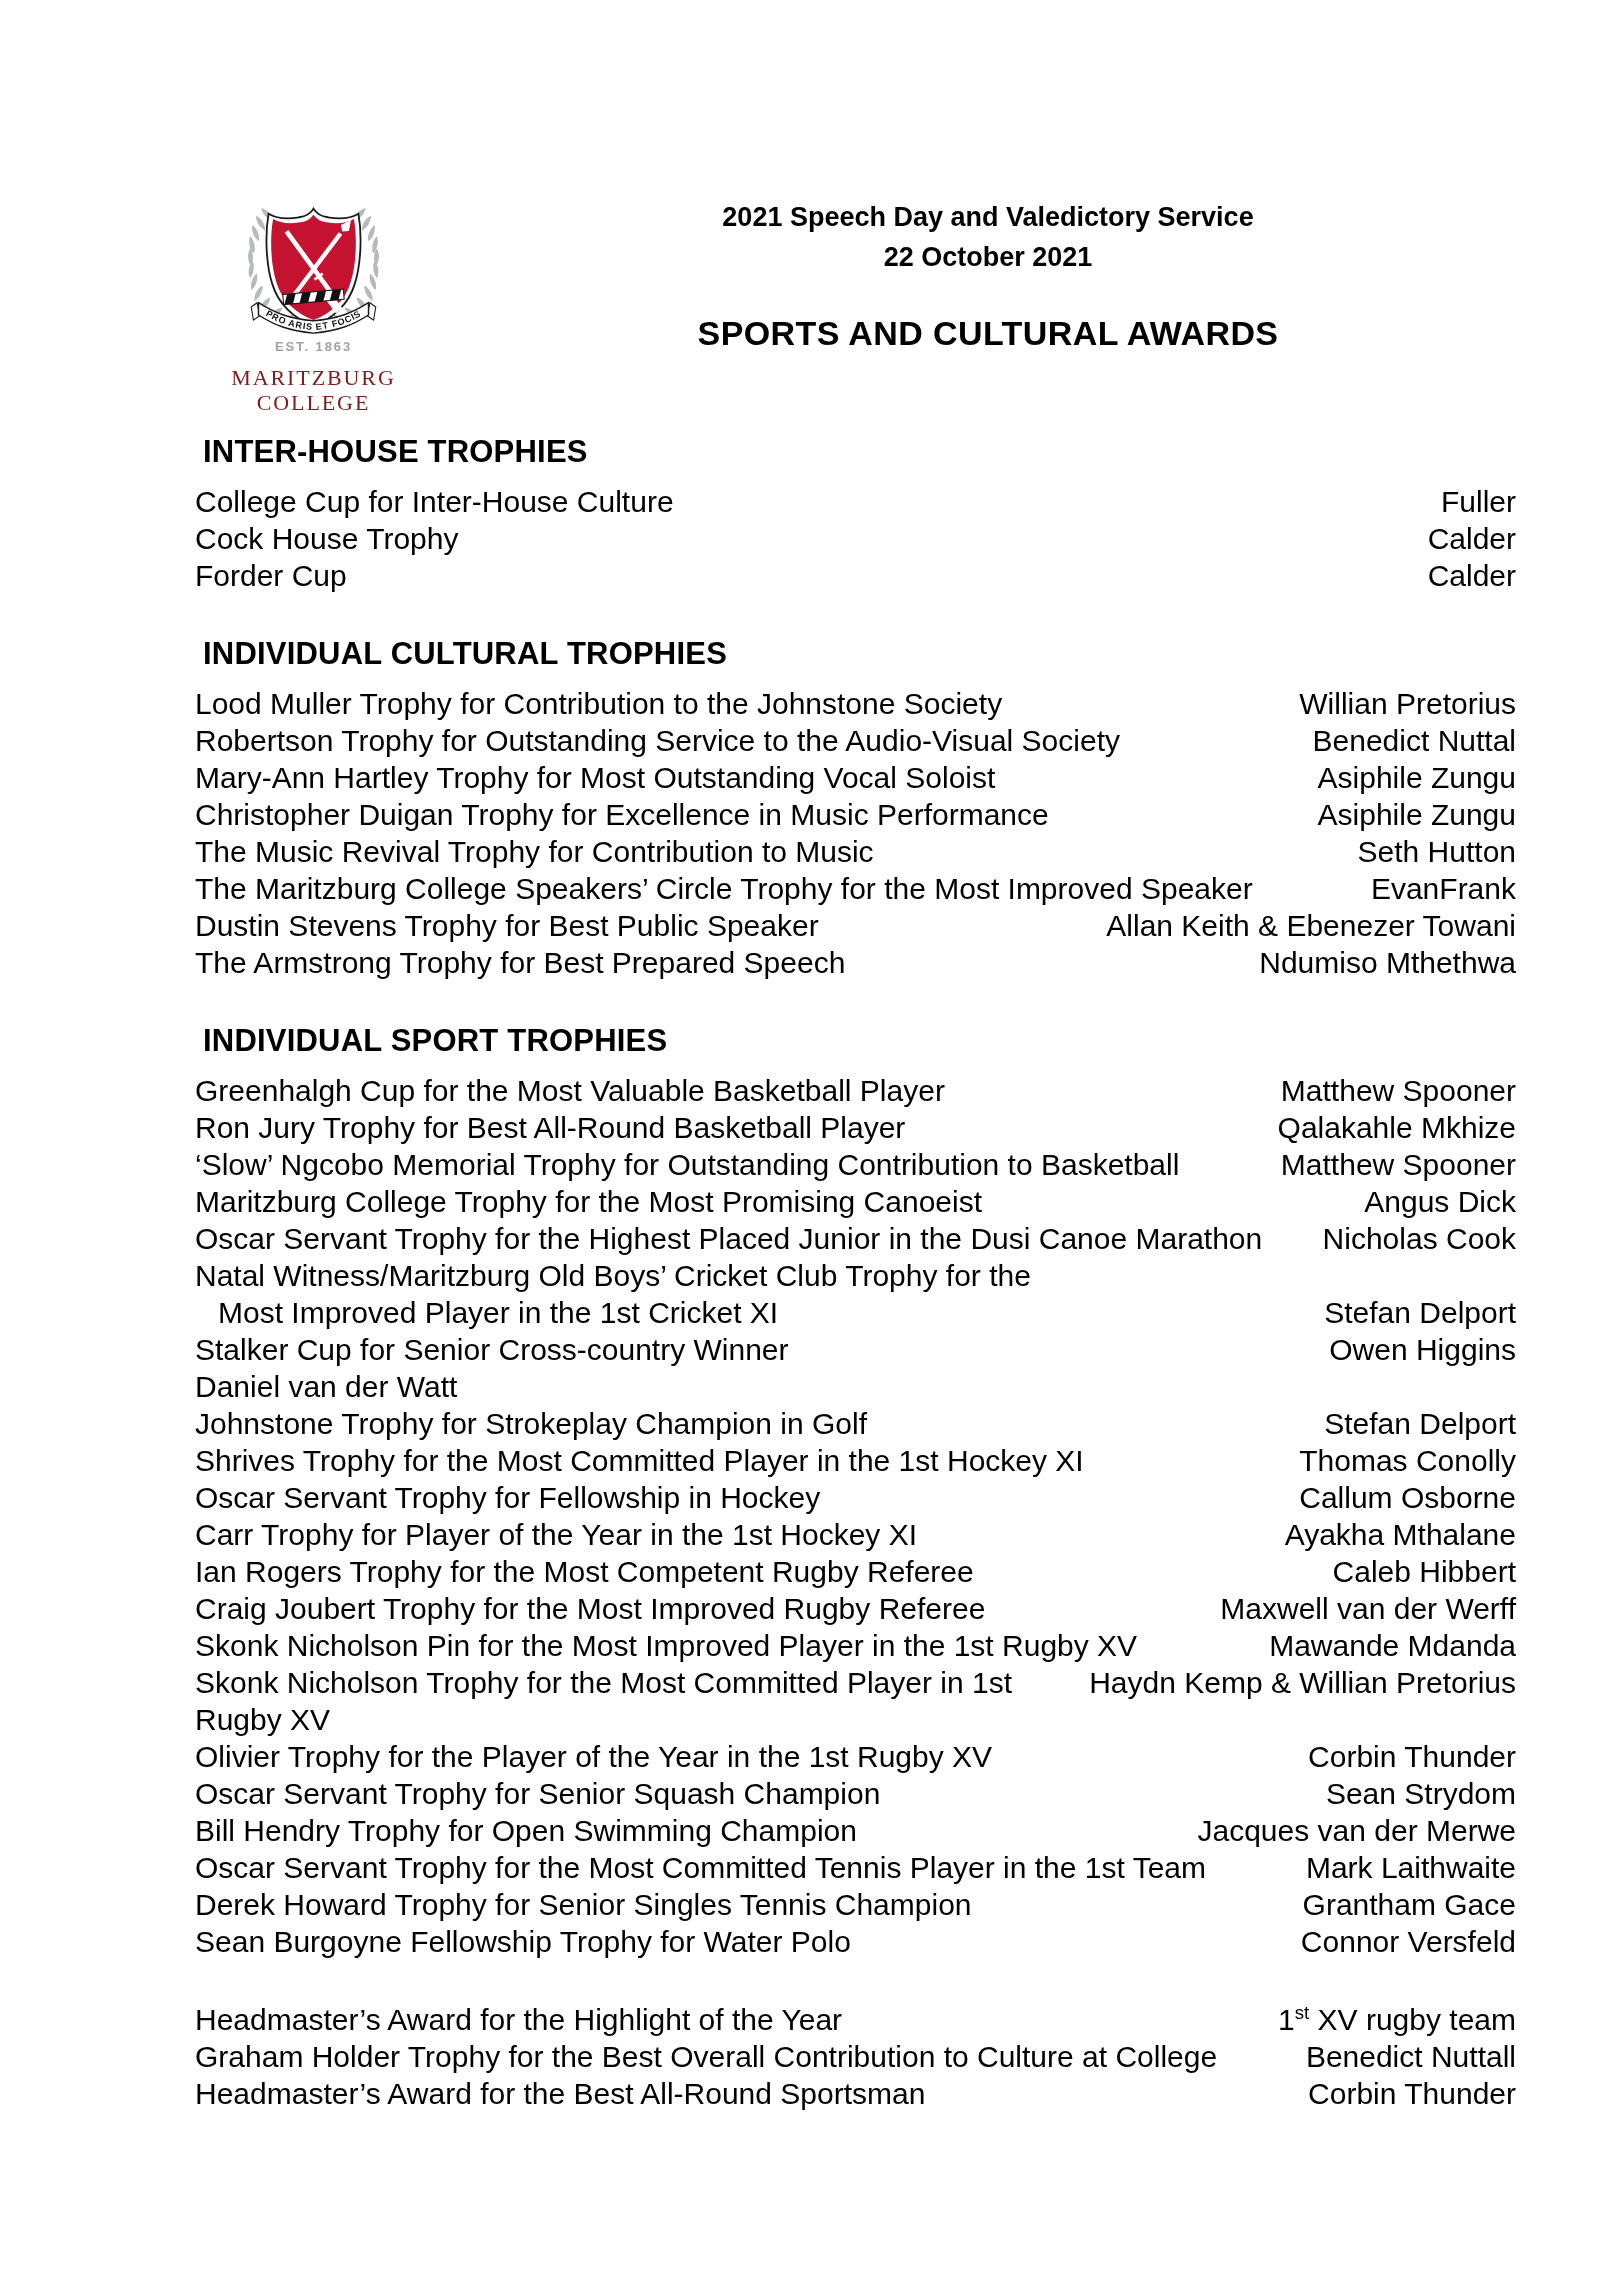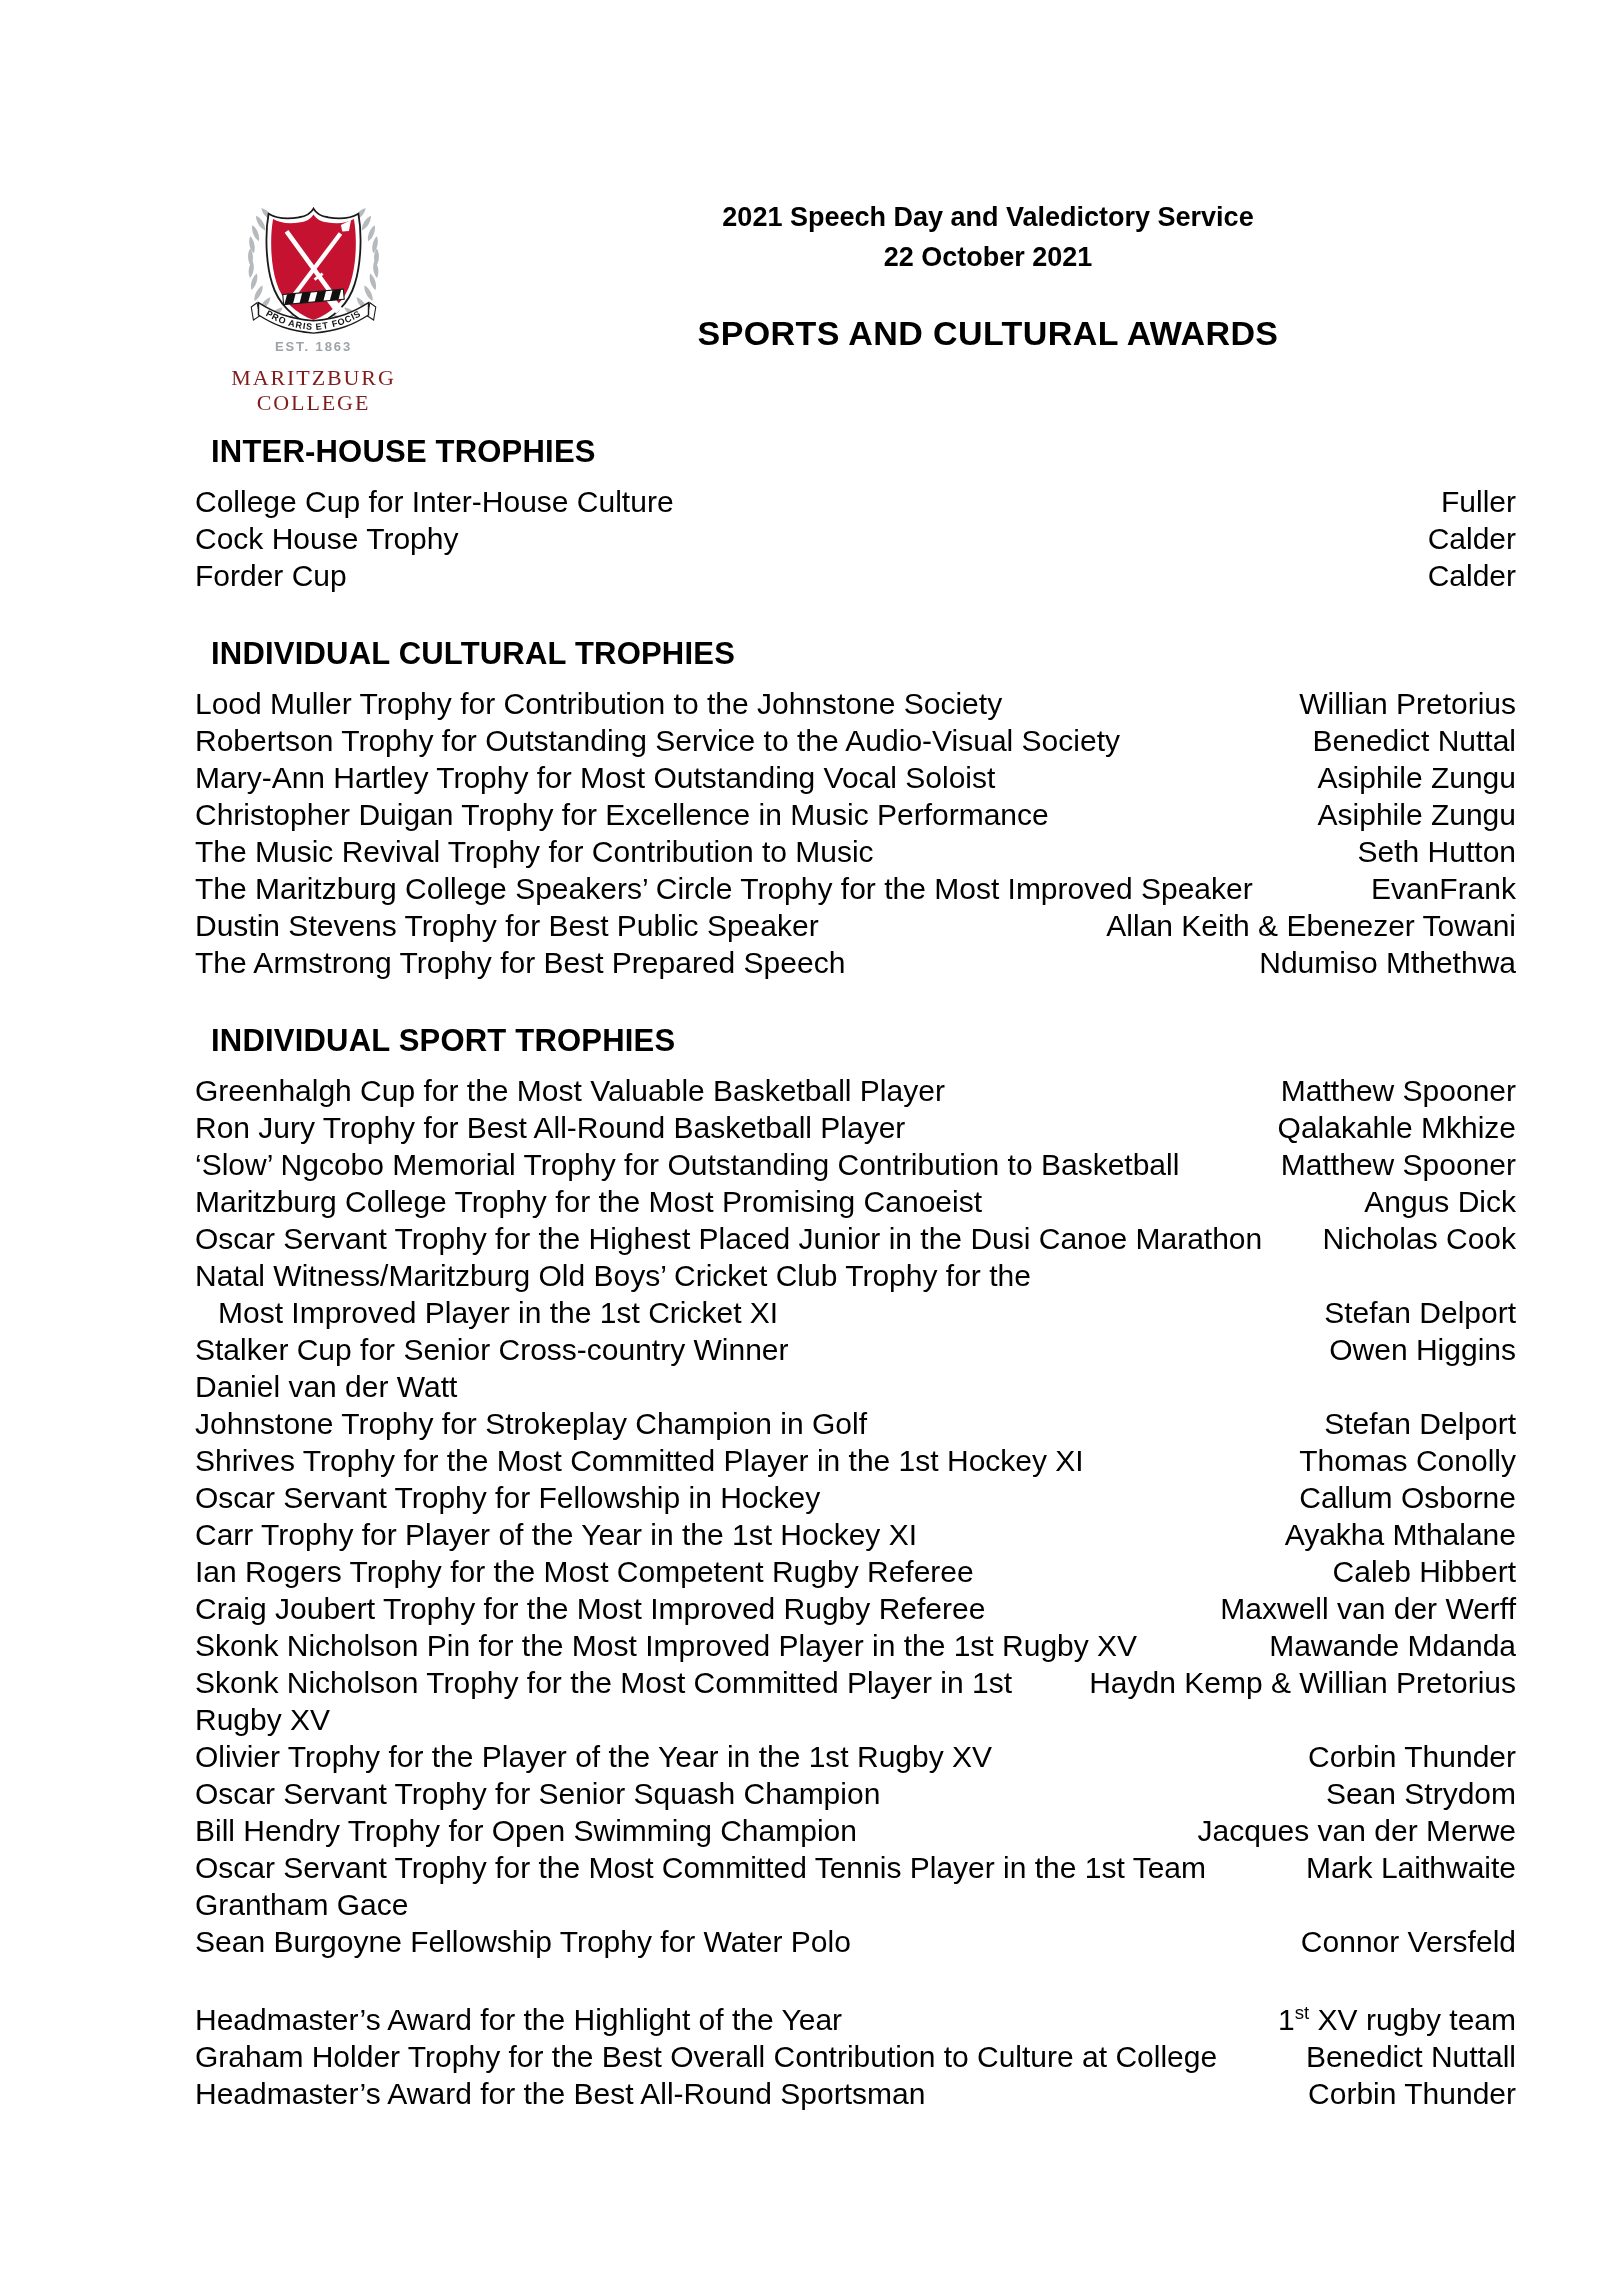--- a/index.html
+++ b/index.html
@@ -30,21 +30,21 @@
 
   .titles { position:absolute; left:397px; top:197px; width:1182px; text-align:center; }
   .title-line { font-size:27px; font-weight:bold; line-height:40px; }
   .subtitle { font-size:34px; font-weight:bold; line-height:38px; margin-top:37px; letter-spacing:0.4px; }
 
   
   main { position:absolute; top:433px; left:195px; width:1321px; }
   section + section { margin-top:41px; }
   .section-heading {
     font-size:31px; font-weight:bold; line-height:37px;
-    margin:0 0 13px 16px; letter-spacing:0.2px;
+    margin:0 0 13px 8px; letter-spacing:0.2px;
   }
   .award-row {
     display:flex; justify-content:space-between; align-items:baseline;
     font-size:30px; line-height:37px;
   }
   .award-row .trophy { text-align:left; }
   .award-row .winner { text-align:right; white-space:nowrap; }
   .award-row.indent .trophy { padding-left:23px; }
   .winner sup { font-size:62%; line-height:0; vertical-align:super;margin-top:24px; }
 </style>
@@ -265,20 +265,21 @@
         </div>
         <div class="award-row">
           <span class="trophy">Bill Hendry Trophy for Open Swimming Champion</span>
           <span class="winner">Jacques van der Merwe</span>
         </div>
         <div class="award-row">
           <span class="trophy">Oscar Servant Trophy for the Most Committed Tennis Player in the 1st Team</span>
           <span class="winner">Mark Laithwaite</span>
         </div>
         <div class="award-row">
+          <span class="trophy">Derek Howard Trophy for Senior Singles Tennis Champion</span>
           <span class="winner">Grantham Gace</span>
         </div>
         <div class="award-row">
           <span class="trophy">Sean Burgoyne Fellowship Trophy for Water Polo</span>
           <span class="winner">Connor Versfeld</span>
         </div>
       </section>
       <section>
         <div class="award-row">
           <span class="trophy">Headmaster’s Award for the Highlight of the Year</span>

